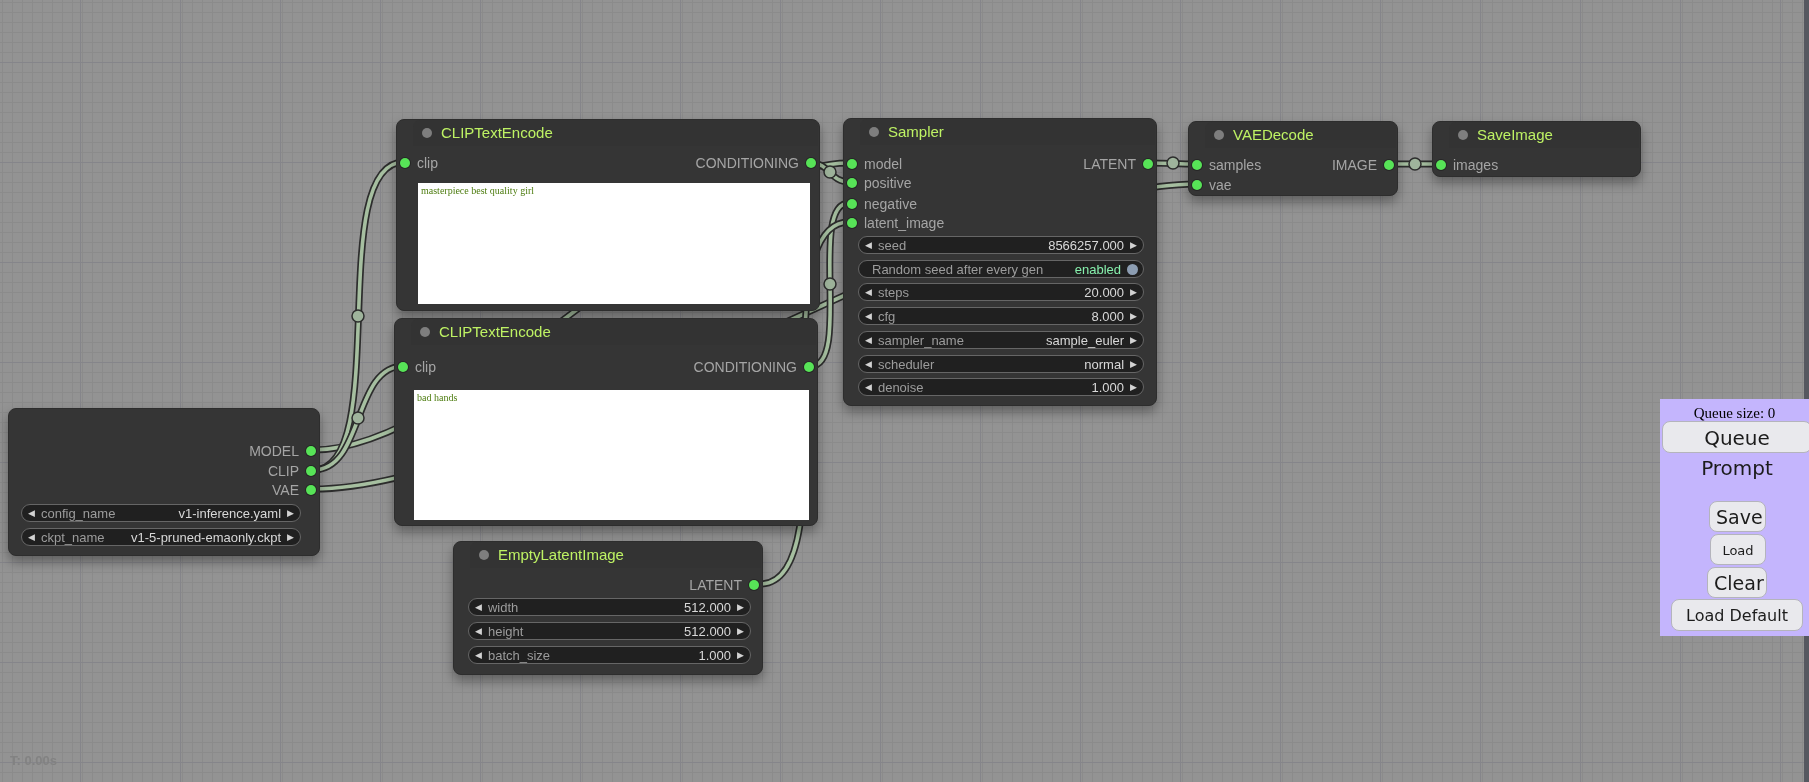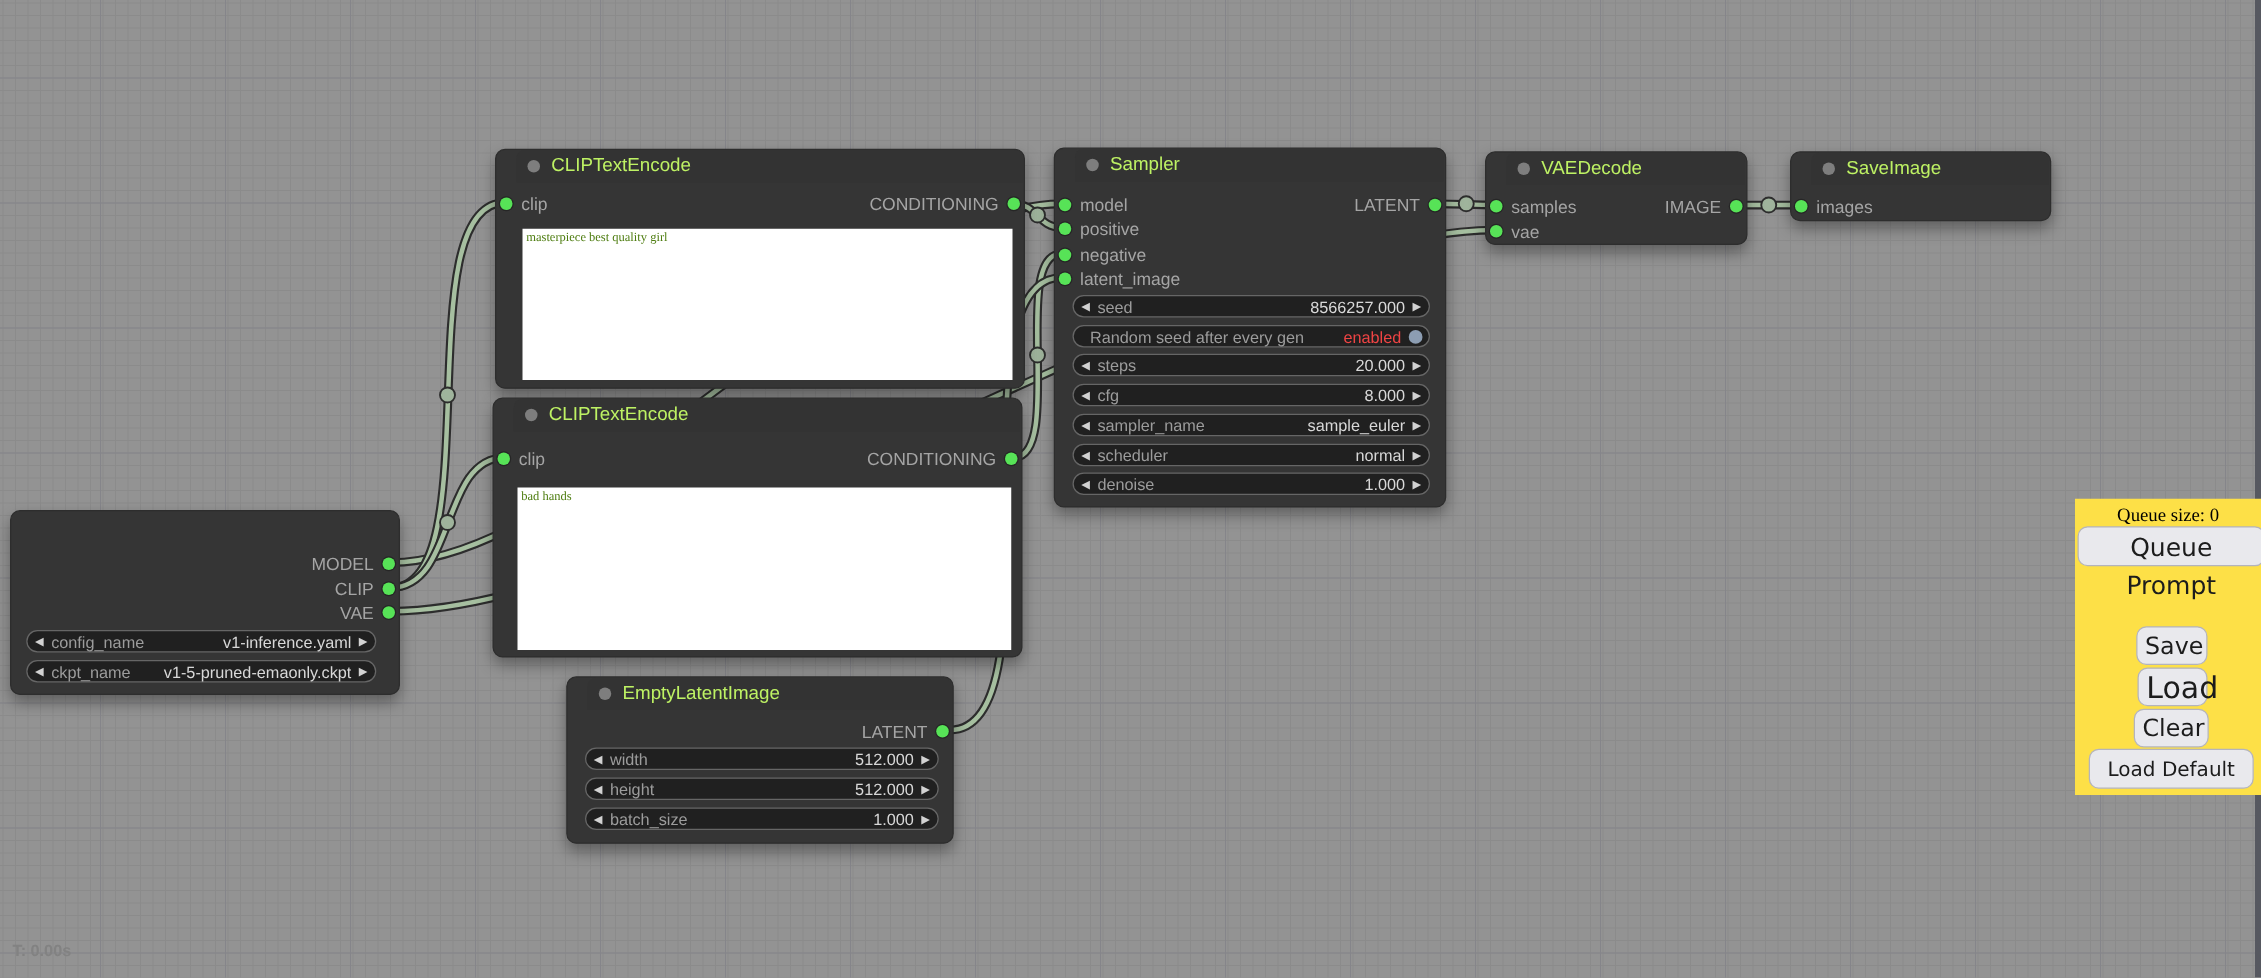--- a/index.html
+++ b/index.html
@@ -45,46 +45,46 @@
   .slot.out .slot-label{margin-right:20px;}
   .widget{
     position:absolute;height:18px;background:#202020;border:1px solid #666;
     border-radius:9px;font-size:13px;display:flex;align-items:center;
     box-sizing:border-box;white-space:nowrap;
   }
   .warrow{color:#d2d2d2;font-size:9px;line-height:18px;padding:0 6px;}
   .wlabel{color:#9c9c9c;}
   .wvalue{margin-left:auto;color:#d8d8d8;}
   .widget.toggle .wlabel{padding-left:13px;}
-  .widget.toggle .wvalue{color:#ef4444;}
+  .widget.toggle .wvalue{color:#86efac;}
   .toggle-dot{
     width:11px;height:11px;border-radius:50%;background:#8c9db2;
     margin:0 5px 0 6px;flex:0 0 auto;
   }
   .prompt-box{
     position:absolute;background:#ffffff;color:#4d7c0f;
     font-family:"Liberation Serif",serif;font-size:10px;line-height:1.3;
     padding:1px 3px;box-sizing:border-box;overflow:hidden;
   }
   .queue-panel{
     position:absolute;left:1660px;top:399px;width:149px;height:237px;
-    background:#fde047;z-index:5;
+    background:#c4b5fd;z-index:5;
   }
   .queue-size{
     font-family:"Liberation Serif",serif;font-size:15px;color:#000;
     text-align:center;margin-top:6px;
   }
   .btn{
     position:absolute;background:#e9e9ed;border:1px solid #b4b4bc;
     border-radius:8px;color:#1c1c1c;text-align:center;box-sizing:border-box;
     font-family:"DejaVu Sans",sans-serif;cursor:pointer;
   }
   .btn-queue-prompt{left:2px;top:22px;width:150px;height:32px;font-size:20px;line-height:30px;}
   .btn-save {left:49px;top:102px;width:57px;height:31px;font-size:19px;line-height:29px;}
-  .btn-load {left:50px;top:135px;width:56px;height:31px;font-size:24px;line-height:29px;}
+  .btn-load {left:50px;top:135px;width:56px;height:31px;font-size:13px;line-height:29px;}
   .btn-clear{left:47px;top:168px;width:60px;height:31px;font-size:19px;line-height:29px;}
   .btn-load-default{left:11px;top:200px;width:132px;height:32px;font-size:16px;line-height:30px;}
   .scrollbar{
     position:absolute;right:0;top:0;width:5px;height:782px;
     background:#565860;z-index:4;
   }
   .timer-label{
     position:absolute;left:10px;top:753px;z-index:1;
     font-size:13px;font-weight:bold;color:#828282;
   }

